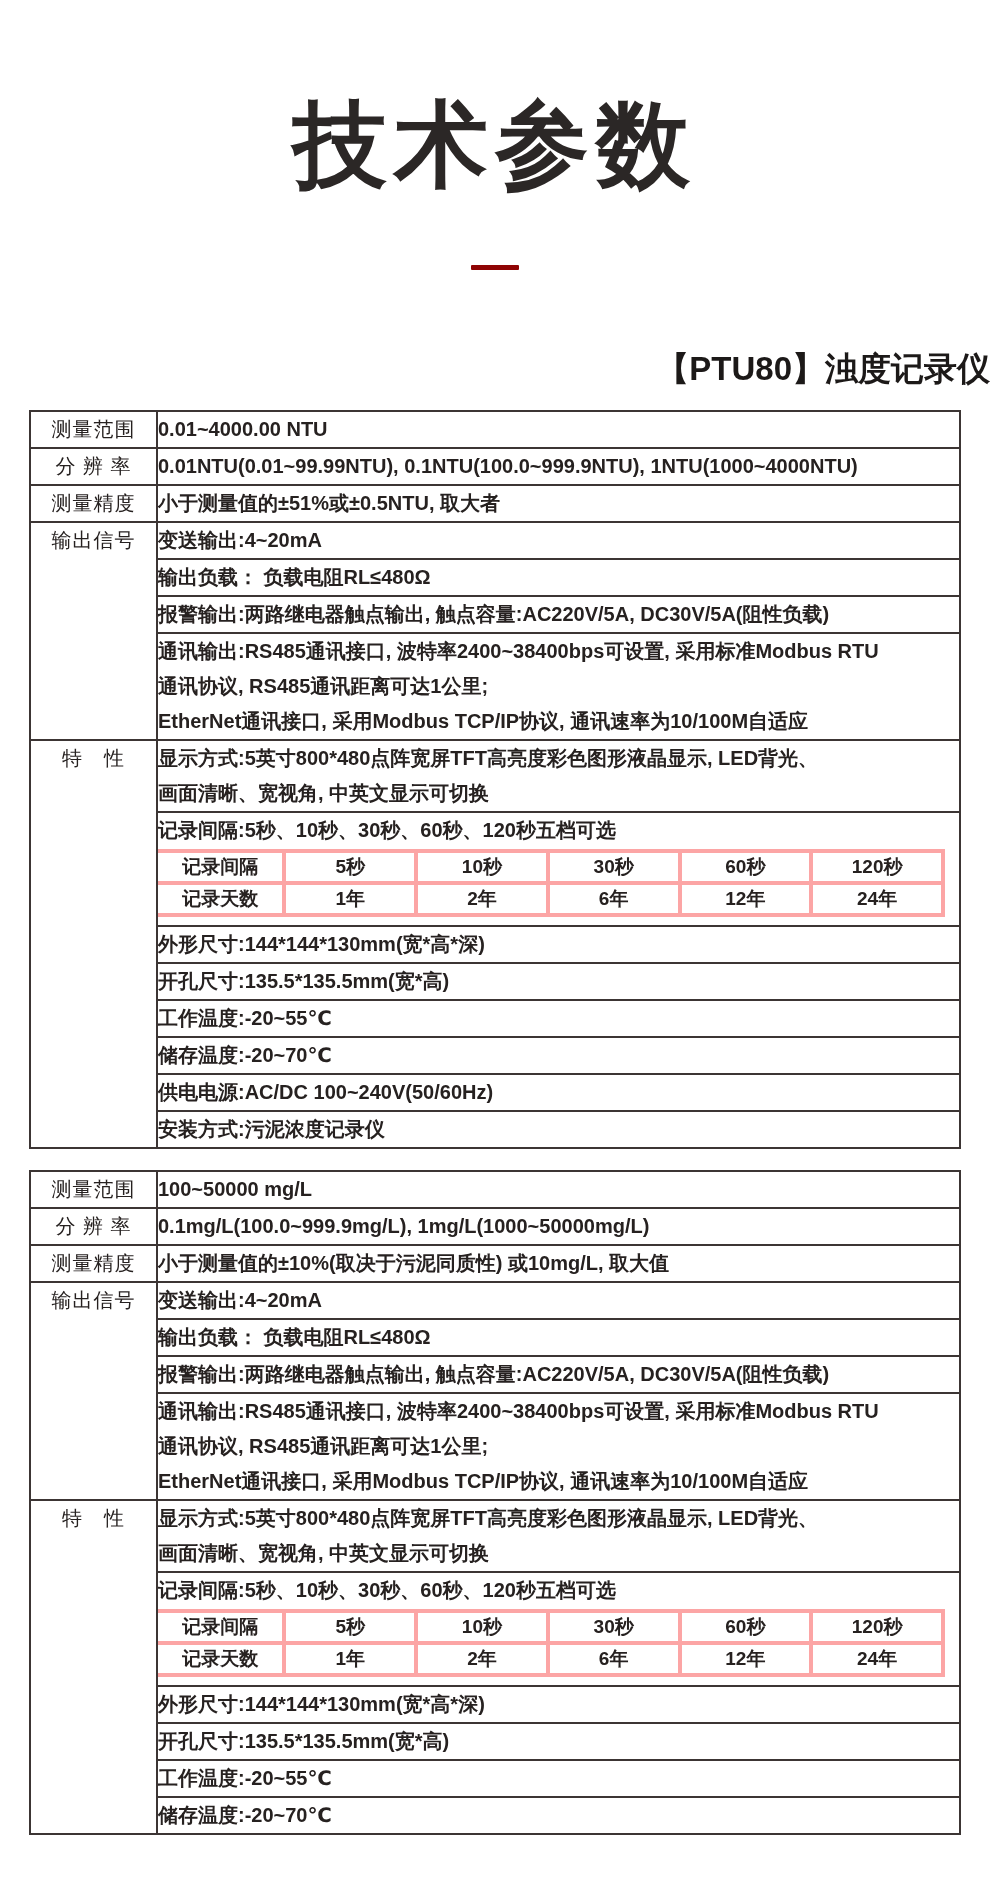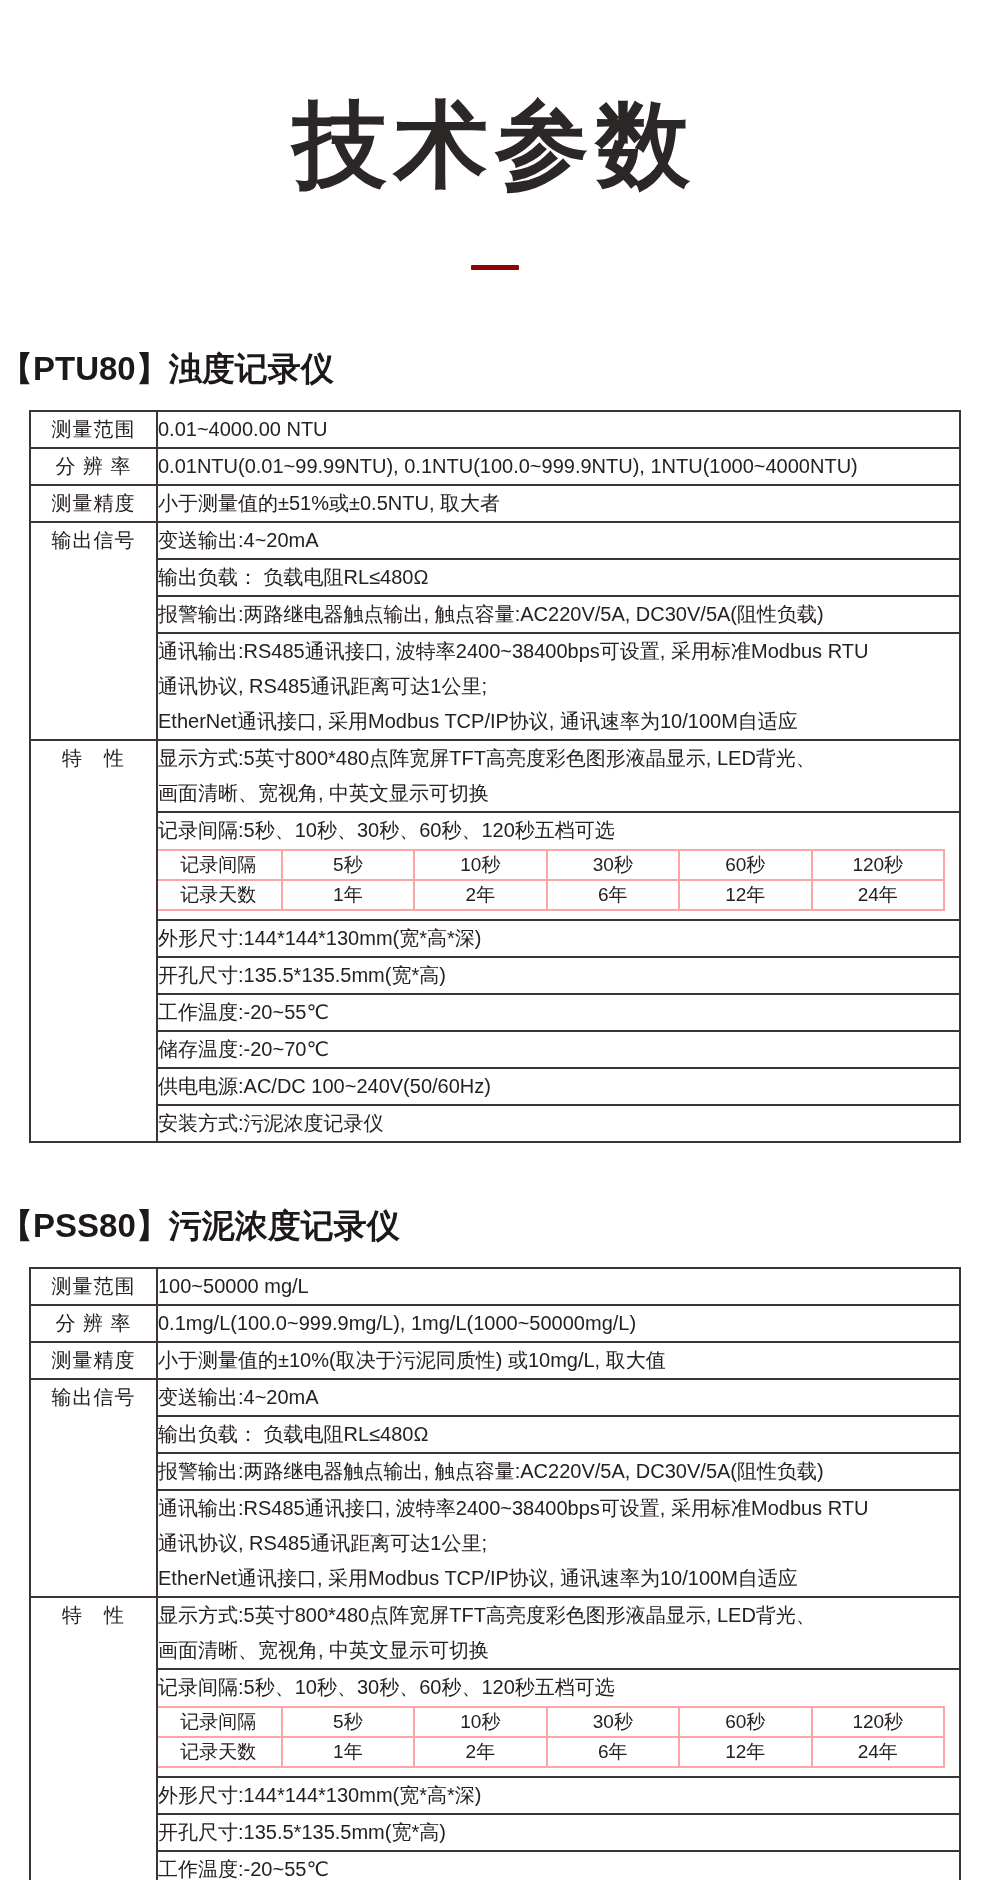--- a/index.html
+++ b/index.html
@@ -17,25 +17,26 @@
     letter-spacing:7px;
     color:#2b2726;
     line-height:1.18;
   }
   .title-underline{
     width:48px;height:5px;margin:64px auto 0;
     border-radius:1px;
   }
   .section{margin:0 auto;}
   .section-heading{
-    text-align:left;
+    text-align:right;
     font-size:33px;
     font-weight:bold;
     color:#1c1918;
     line-height:1.25;
+    padding-left:24px;
   }
   .section-one .section-heading{margin-top:78px;}
   .section-two .section-heading{margin-top:62px;}
   table.spec{
     width:932px;
     margin:21px auto 0;
     border-collapse:collapse;
     table-layout:fixed;
   }
   table.spec td{
@@ -50,31 +51,32 @@
     text-align:center;
     line-height:35px;
     letter-spacing:1px;
   }
   td.label.group{vertical-align:top;}
   td.value{
     padding:0 8px 0 15px;
     line-height:35px;
     overflow:hidden;
     white-space:nowrap;
+    font-weight:bold;
   }
   td.value .vline{line-height:35px;white-space:nowrap;}
   td.value .cont{}
   table.inner{
     border-collapse:collapse;
     table-layout:fixed;
     width:calc(100% - 10px);
     margin:1px 6px 8px -4px;
   }
   table.inner td{
-    border:2px solid #fca5a5;
+    border:4px solid #fca5a5;
     text-align:center;
     font-size:19px;
     line-height:28px;
     padding:0;
   }
   table.inner td:first-child{width:15.8%;}
 </style>
 </head>
 <body>
 
@@ -162,21 +164,20 @@
         <td class="value">供电电源:AC/DC 100~240V(50/60Hz)</td>
       </tr>
       <tr>
         <td class="value">安装方式:污泥浓度记录仪</td>
       </tr>
     </tbody>
   </table>
 </div>
 
 <div class="section section-two">
-  <div class="section-heading">【PSS80】污泥浓度记录仪</div>
   <table class="spec">
     <tbody>
       <tr>
         <td class="label">测量范围</td>
         <td class="value">100~50000 mg/L</td>
       </tr>
       <tr>
         <td class="label">分 辨 率</td>
         <td class="value">0.1mg/L(100.0~999.9mg/L), 1mg/L(1000~50000mg/L)</td>
       </tr>

